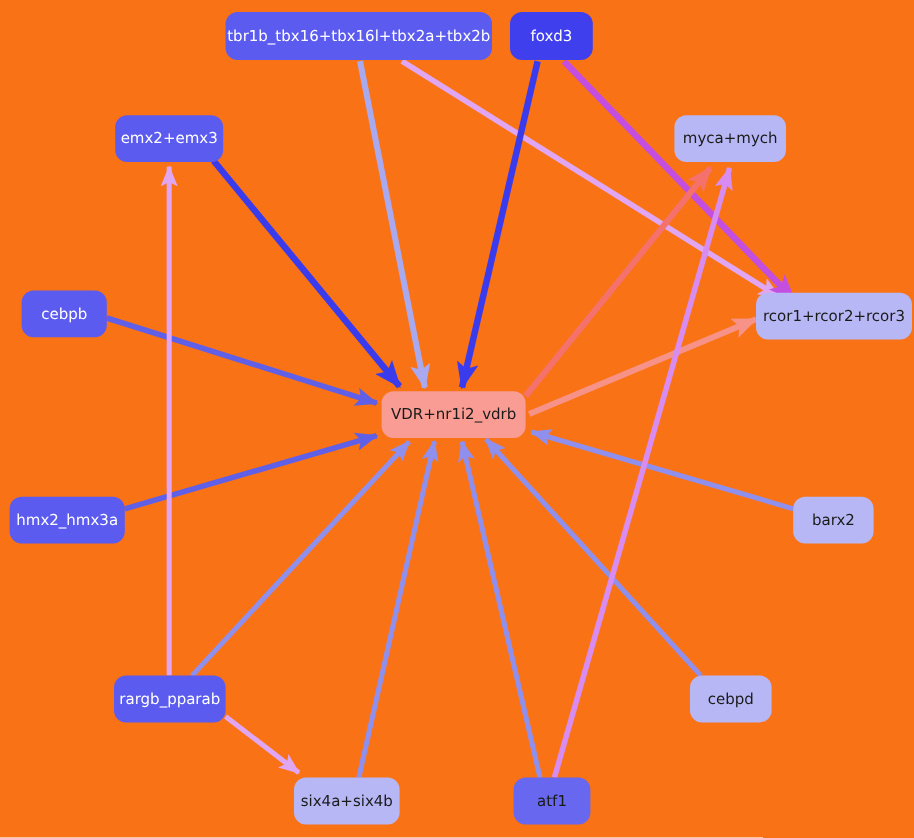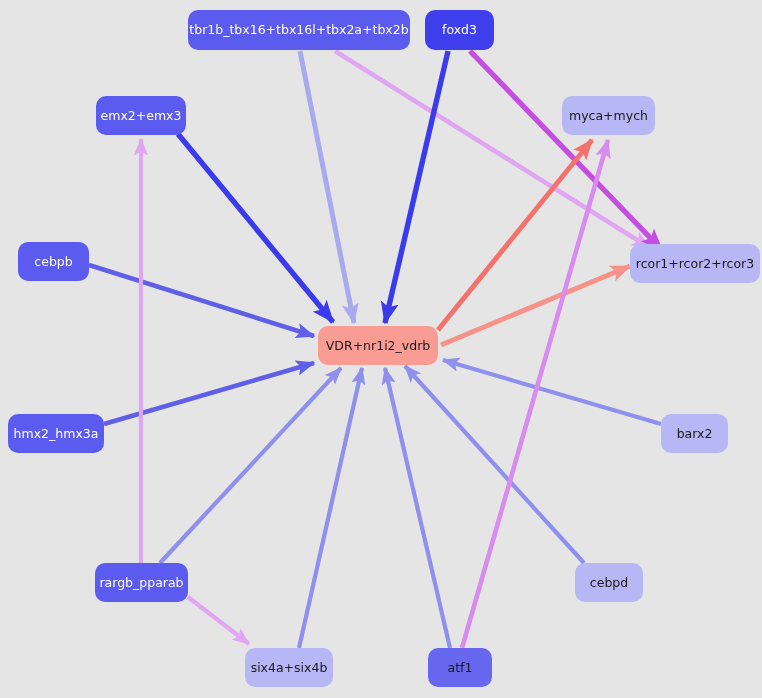--- a/index.html
+++ b/index.html
@@ -4,21 +4,21 @@
 <style>
   html, body {
     margin: 0;
     padding: 0;
     background: #ffffff;
   }
   #canvas-wrap {
     position: relative;
     width: 762px;
     height: 698px;
-    background: #e5e5e5;
+    background: #f97316;
     overflow: hidden;
     font-family: "DejaVu Sans", "Liberation Sans", sans-serif;
   }
   svg#net {
     position: absolute;
     left: 0;
     top: 0;
     width: 762px;
     height: 698px;
     display: block;

